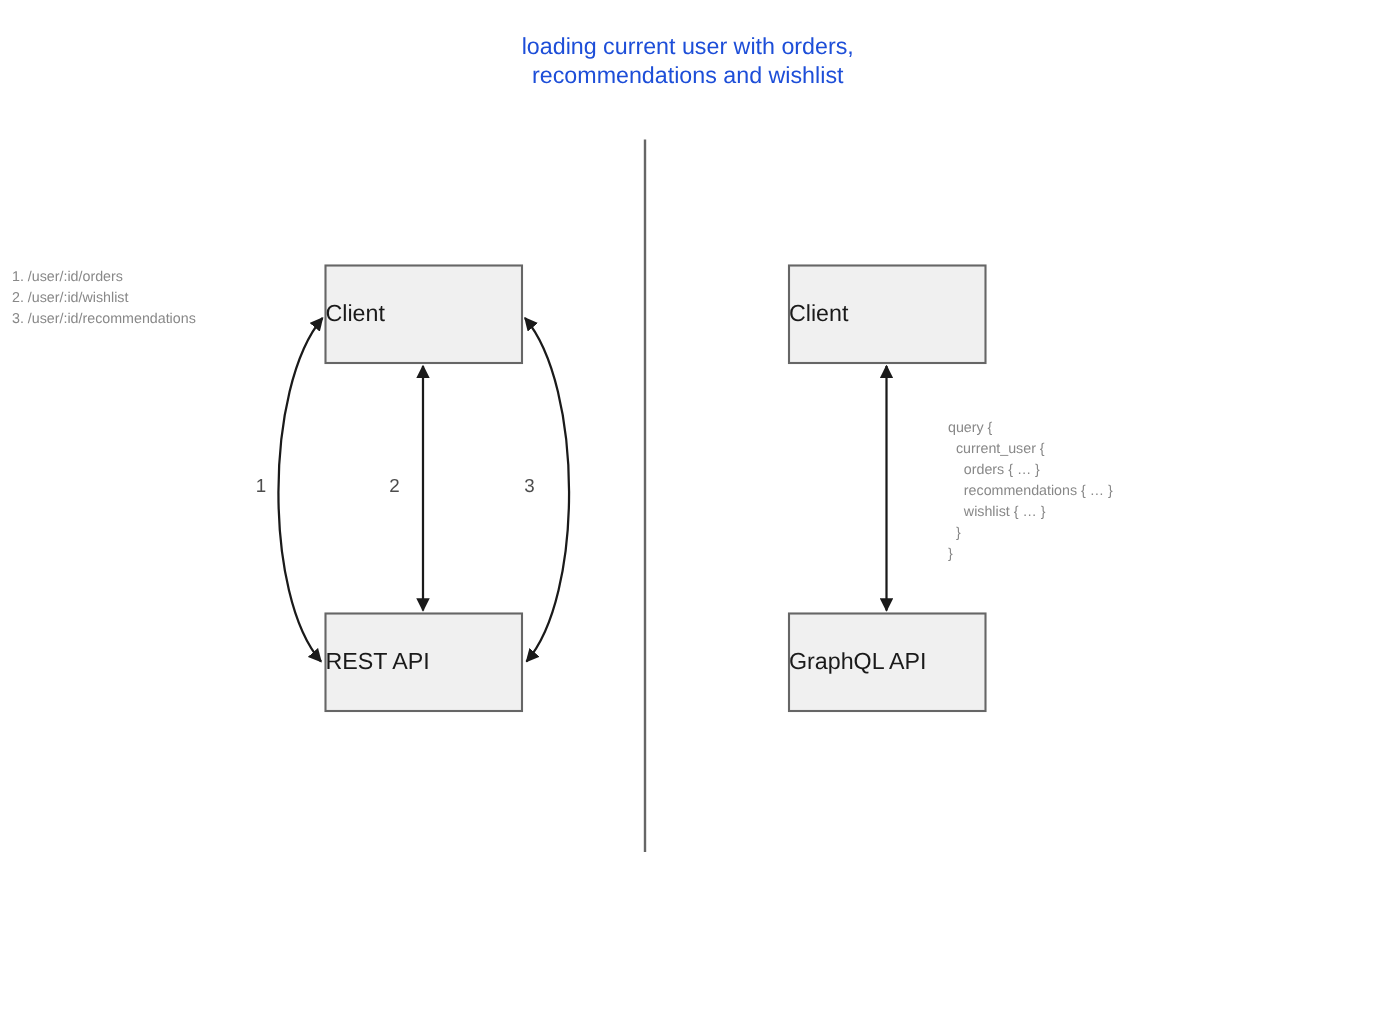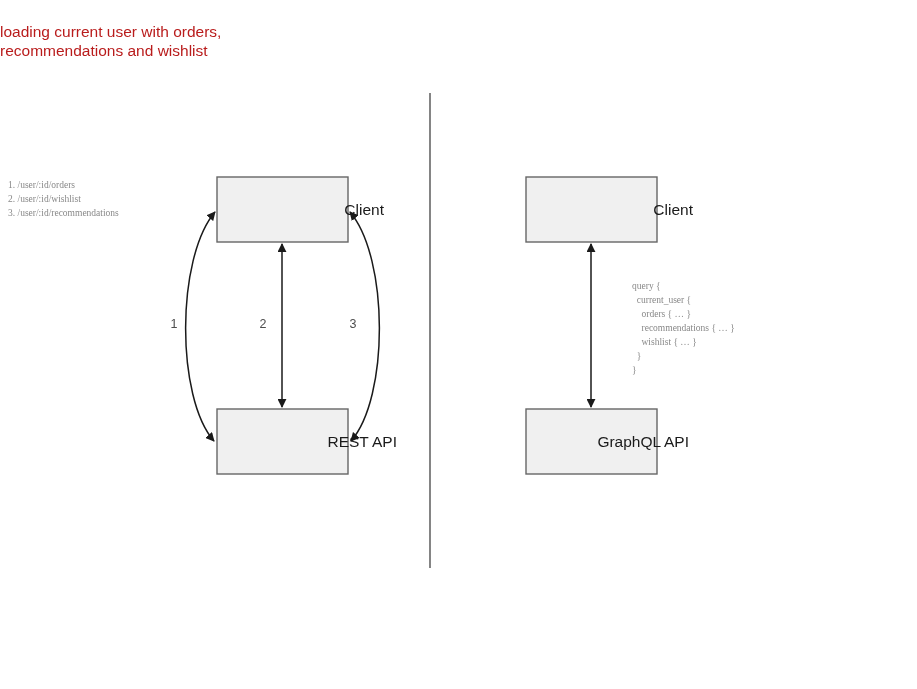--- a/index.html
+++ b/index.html
@@ -20,44 +20,43 @@
     left: 0;
     top: 0;
     width: 917px;
     height: 689px;
   }
   .ttl {
     position: absolute;
     left: 0;
     top: 22px;
     width: 917px;
-    text-align: left;
+    text-align: center;
     font-size: 15.5px;
     line-height: 19px;
-    color: #b91c1c;
+    color: #1d4ed8;
     white-space: pre-line;
   }
   .node-label {
     position: absolute;
-    text-align: right;
+    text-align: left;
     font-size: 15.5px;
     color: #1a1a1a;
     pointer-events: none;
-    margin-left: 36px;
   }
   .edge-num {
     position: absolute;
     text-align: center;
     width: 18px;
     font-size: 12.5px;
     color: #4d4d4d;
   }
   .mono-block {
     position: absolute;
-    font-family: Liberation Serif, serif;
+    font-family: Liberation Sans, sans-serif;
     font-size: 9.5px;
     line-height: 14px;
     color: #888888;
     white-space: pre;
   }
   #rest-endpoints { left: 8px; top: 178px; }
   #gql-query { left: 632px; top: 279px; }
 </style>
 </head>
 <body>

